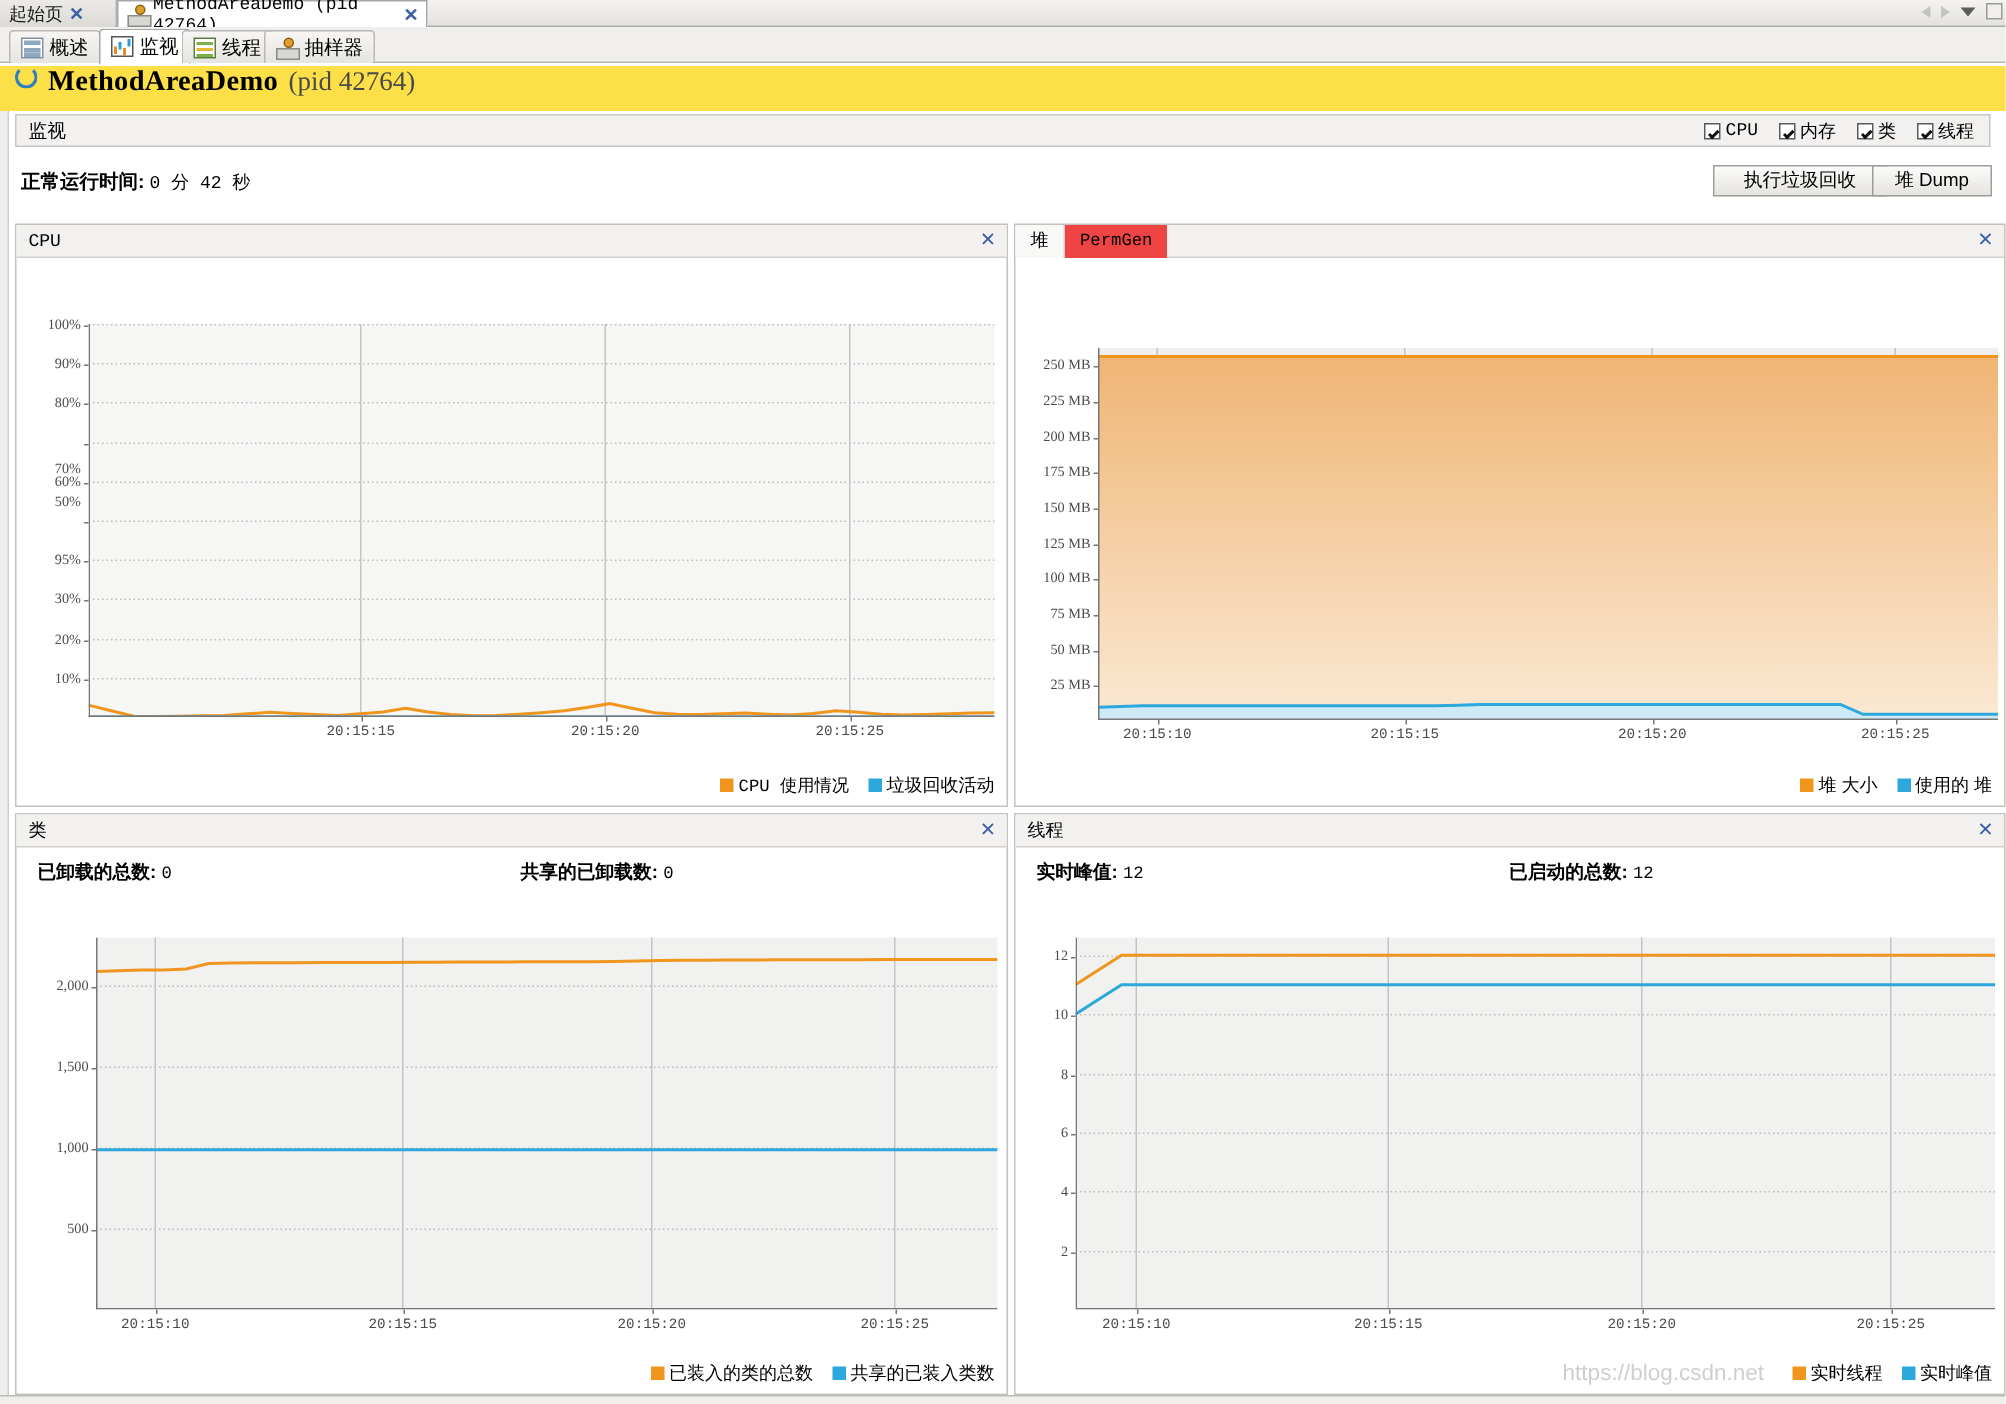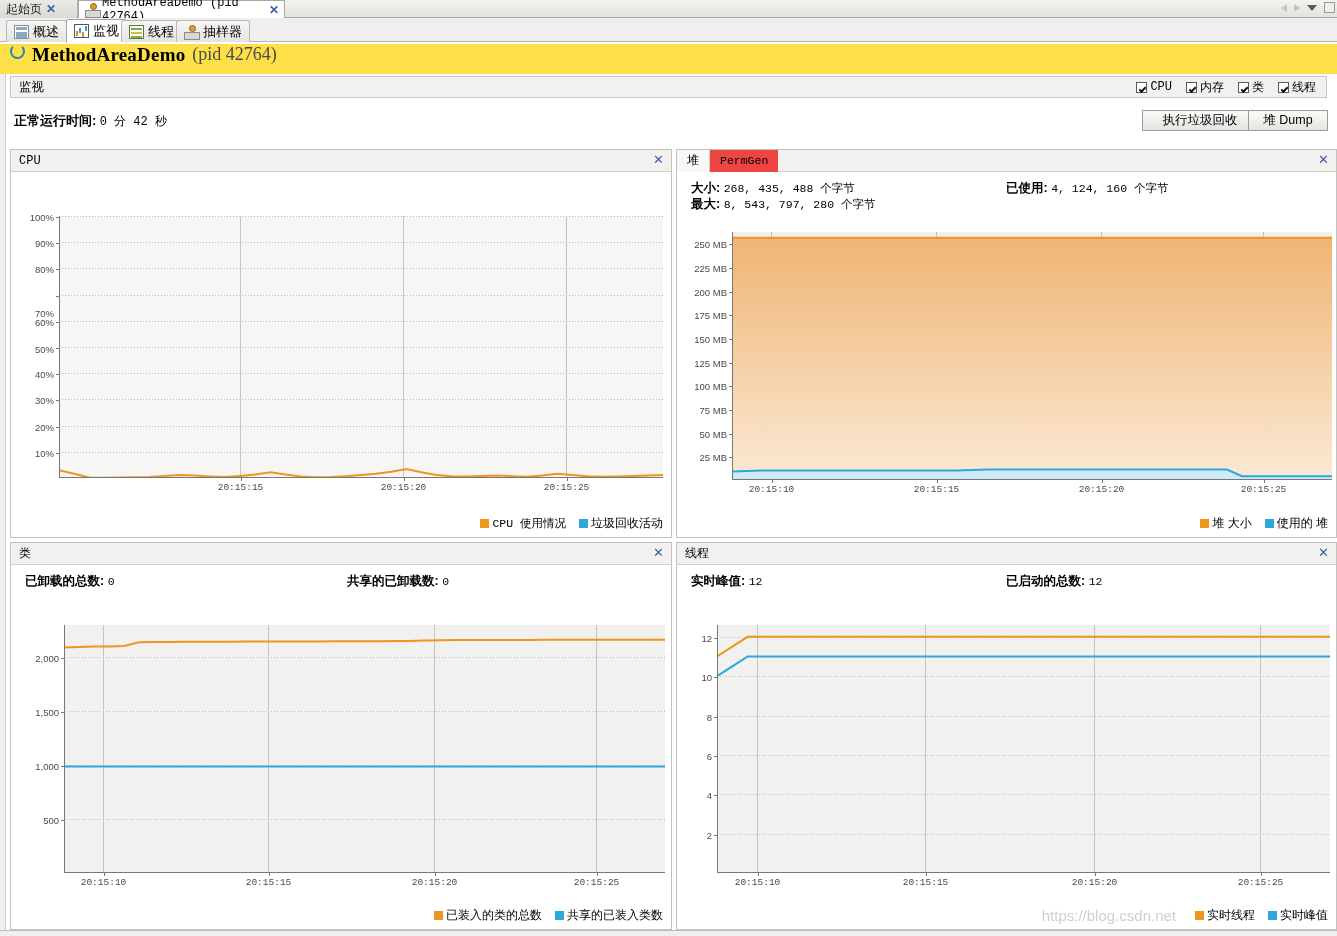--- a/index.html
+++ b/index.html
@@ -96,21 +96,21 @@
   .pclose { position:absolute; right:7px; top:3px; color:#3b5fa8; font-size:13px; cursor:pointer; line-height:1;}
   .stats { position:absolute; left:0; top:22px; width:100%; padding:8px 0 0 14px; }
   .statline { height:16px; font-size:12.5px; white-space:nowrap; position:relative;}
   .statline b { font-weight:bold; }
   .statline .v { font-weight:normal; font-family:"Liberation Mono", monospace; font-size:11.5px;}
   .statline .col2 { position:absolute; }
 
   .plotwrap { position:absolute; }
   .plot { position:absolute; background:#f4f4f3; }
   .ytick { position:absolute; right:0; transform:translateY(-50%); font-size:9.5px; color:#4a4a4a;
-           font-family:Liberation Sans, sans-serif; white-space:nowrap; text-align:center;}
+           font-family:Liberation Serif, serif; white-space:nowrap; text-align:center;}
   .xtick { position:absolute; transform:translateX(-50%); font-size:9.5px; color:#4a4a4a;
            font-family:"Liberation Mono", monospace; white-space:nowrap;}
   .legend { position:absolute; display:flex; align-items:center; gap:13px; font-size:12px;}
   .legend .item { display:flex;align-items:center;gap:3px;}
   .swatch { width:9px;height:9px;display:inline-block; flex:none;}
 
   .watermark { position:absolute; font-size:15px; color:#cfcfcf; font-family:"Liberation Sans",sans-serif;}
   #statusbar { position:absolute; left:0; bottom:0; width:1337px; height:6px; background:#f0efed; border-top:1px solid #bdbbb7;}
   #leftrail { position:absolute; left:0; top:44px; width:6px; height:886px; background:#f0efed; border-right:1px solid #cfcdc9;}
 </style>
@@ -197,23 +197,23 @@
     <span class="pclose">✕</span>
   </div>
   <div class="plotwrap" id="cpu-plot" style="left:0;top:58px;width:660px;height:300px;">
       <div class="plot" style="left: 48px; top: 8px; width: 604px; height: 262px; background: rgb(246, 246, 245);"></div>
       <div class="ytick" style="right: 617px; top: 244.5px;">10%</div>
       <div style="position: absolute; left: 45px; top: 244.5px; width: 3px; height: 1px; background: rgb(119, 119, 119);"></div>
       <div class="ytick" style="right: 617px; top: 218.5px;">20%</div>
       <div style="position: absolute; left: 45px; top: 218.5px; width: 3px; height: 1px; background: rgb(119, 119, 119);"></div>
       <div class="ytick" style="right: 617px; top: 191.5px;">30%</div>
       <div style="position: absolute; left: 45px; top: 191.5px; width: 3px; height: 1px; background: rgb(119, 119, 119);"></div>
-      <div class="ytick" style="right: 617px; top: 165.5px;">40%</div>
+      <div class="ytick" style="right: 617px; top: 165.5px;">95%</div>
       <div style="position: absolute; left: 45px; top: 165.5px; width: 3px; height: 1px; background: rgb(119, 119, 119);"></div>
-      <div class="ytick" style="right: 617px; top: 141px;">50%</div>
+      <div class="ytick" style="right: 617px; top: 127px;">50%</div>
       <div style="position: absolute; left: 45px; top: 139.5px; width: 3px; height: 1px; background: rgb(119, 119, 119);"></div>
       <div class="ytick" style="right: 617px; top: 113.5px;">60%</div>
       <div style="position: absolute; left: 45px; top: 113.5px; width: 3px; height: 1px; background: rgb(119, 119, 119);"></div>
       <div class="ytick" style="right: 617px; top: 87.5px; margin-top: 17px;">70%</div>
       <div style="position: absolute; left: 45px; top: 87.5px; width: 3px; height: 1px; background: rgb(119, 119, 119);"></div>
       <div class="ytick" style="right: 617px; top: 60.5px;">80%</div>
       <div style="position: absolute; left: 45px; top: 60.5px; width: 3px; height: 1px; background: rgb(119, 119, 119);"></div>
       <div class="ytick" style="right: 617px; top: 34.5px;">90%</div>
       <div style="position: absolute; left: 45px; top: 34.5px; width: 3px; height: 1px; background: rgb(119, 119, 119);"></div>
       <div class="ytick" style="right: 617px; top: 8.5px;">100%</div>
@@ -254,34 +254,20 @@
       <span>垃圾回收活动</span>
     </span>
   </div>
 </div>
 
 <div class="panel" id="p-heap" style="left:676px;top:149px;width:661px;height:389px;">
   <div class="panel-hdr">
     <span class="ptab sel">堆</span>
     <span class="ptab mono" style="font-size:11.5px;border-right:none">PermGen</span>
     <span class="pclose">✕</span>
-  </div>
-  <div class="stats">
-    <div class="statline">
-      <b>大小:</b>
-      <span class="v">268, 435, 488 个字节</span>
-      <span class="col2" style="left:315px;">
-        <b>已使用:</b>
-        <span class="v">4, 124, 160 个字节</span>
-      </span>
-    </div>
-    <div class="statline">
-      <b>最大:</b>
-      <span class="v">8, 543, 797, 280 个字节</span>
-    </div>
   </div>
   <div class="plotwrap" id="heap-plot" style="left:0;top:74px;width:659px;height:284px;">
       <div class="plot" style="left: 55px; top: 8px; width: 600px; height: 248px; background: rgb(239, 239, 238);"></div>
       <div class="ytick" style="right: 609px; top: 232.5px;">25 MB</div>
       <div style="position: absolute; left: 52px; top: 232.5px; width: 3px; height: 1px; background: rgb(119, 119, 119);"></div>
       <div class="ytick" style="right: 609px; top: 209.5px;">50 MB</div>
       <div style="position: absolute; left: 52px; top: 209.5px; width: 3px; height: 1px; background: rgb(119, 119, 119);"></div>
       <div class="ytick" style="right: 609px; top: 185.5px;">75 MB</div>
       <div style="position: absolute; left: 52px; top: 185.5px; width: 3px; height: 1px; background: rgb(119, 119, 119);"></div>
       <div class="ytick" style="right: 609px; top: 161.5px;">100 MB</div>

